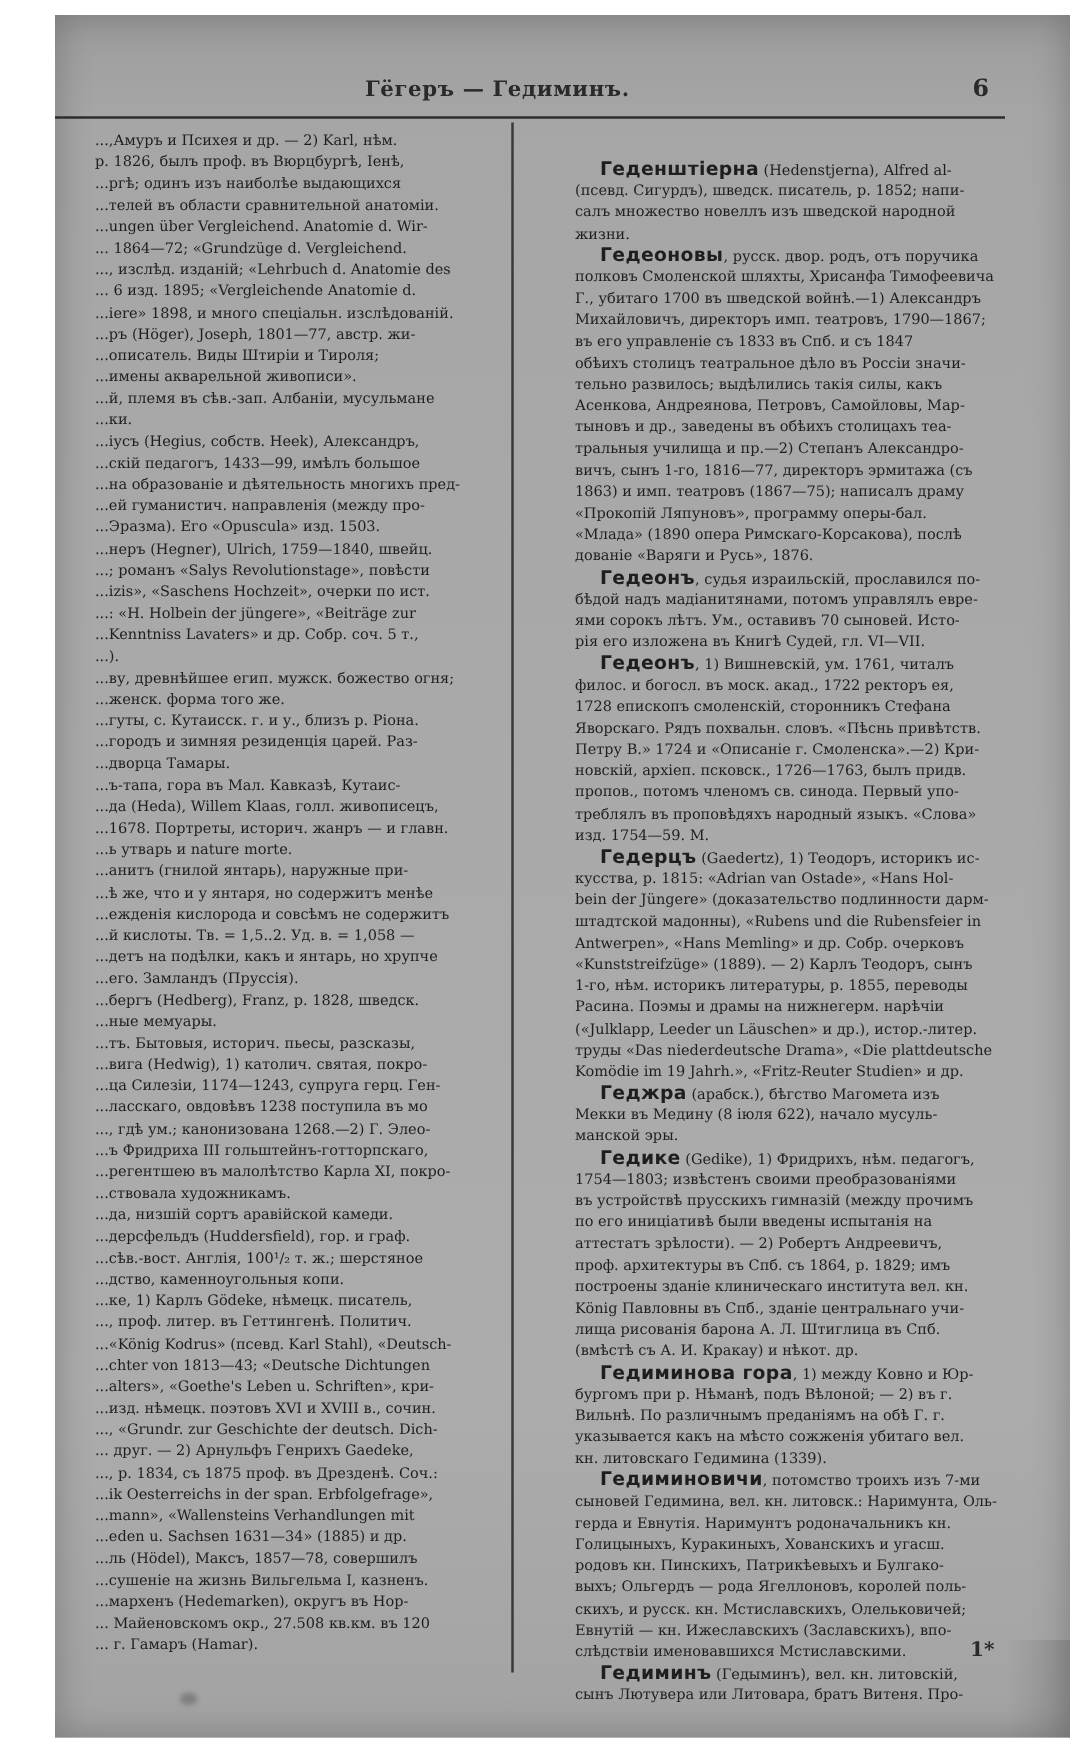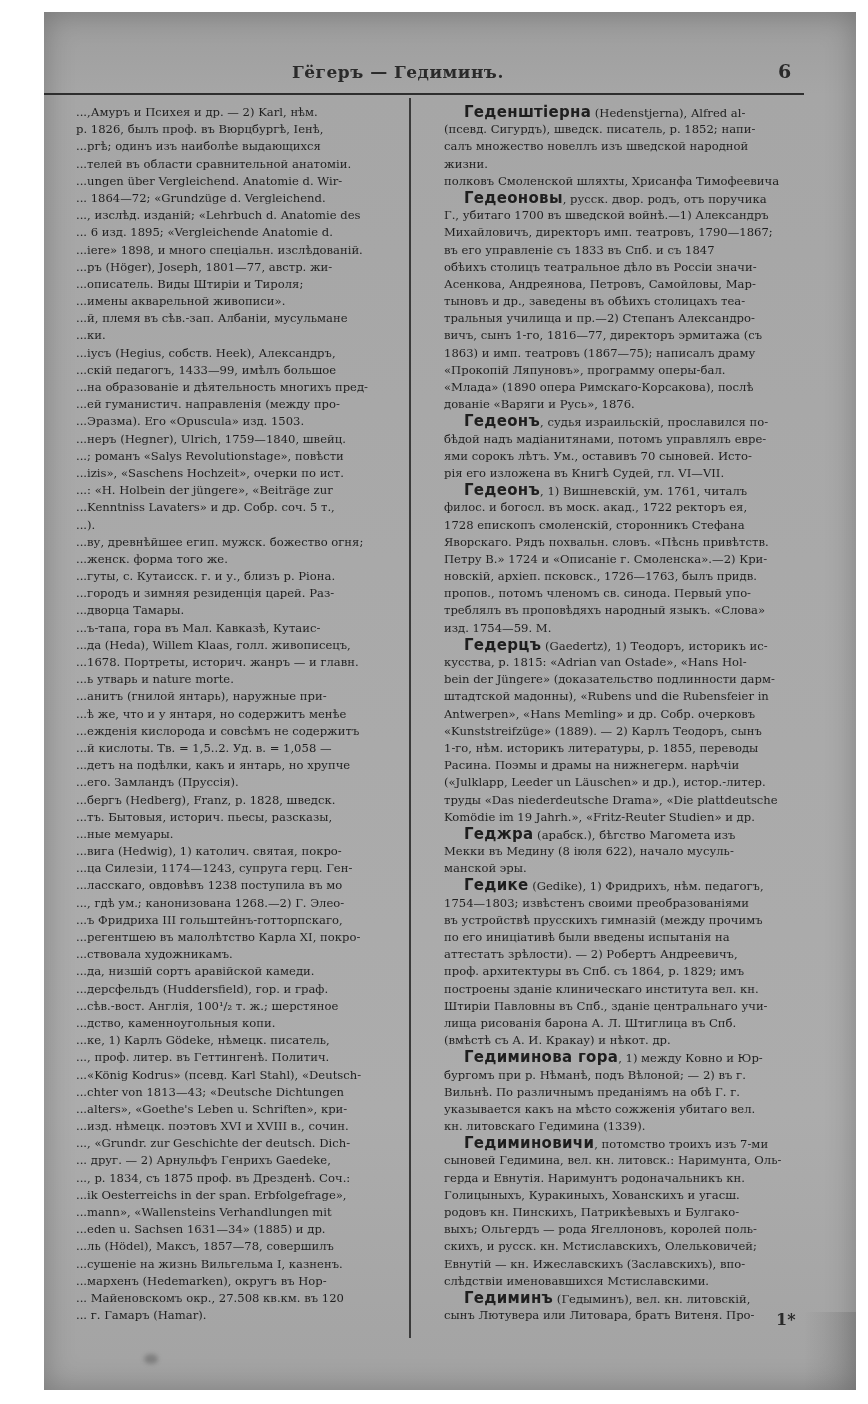--- a/index.html
+++ b/index.html
@@ -32,21 +32,21 @@
   }
   .col-rule {
     position:absolute; left:365px; top:86px; width:2px; height:1240px; background:#3a3a3a;
   }
   .column {
     position:absolute; top:92px; color:#1e1e1e; font-size:11.6px; line-height:17.2px;
     text-align:justify;
     padding-left:32px;
   }
   .col-left { left:0px; width:362px; }
-  .col-right { left:368px; width:380px; }
+  .col-right { left:384px; width:380px;margin-top:23px; }
   .line { white-space:nowrap; overflow:hidden; height:17.2px; }
   .line.indent { padding-left:20px; }
   .hw { font-family:"DejaVu Sans", "Liberation Sans", sans-serif; font-weight:bold; font-size:15px; letter-spacing:0.3px; }
   .footer-sig {
     position:absolute; left:732px; top:1298px; font-size:16px; font-weight:bold; color:#2a2a2a;
   }
   .smudge {
     position:absolute; left:100px; top:1342px; width:14px; height:10px; border-radius:50%;
     background:rgba(60,60,60,0.35); filter:blur(2px);
   }
@@ -97,22 +97,22 @@
       <div class="line">...да (Heda), Willem Klaas, голл. живописецъ,</div>
       <div class="line">...1678. Портреты, историч. жанръ — и главн.</div>
       <div class="line">...ь утварь и nature morte.</div>
       <div class="line">...анитъ (гнилой янтарь), наружные при-</div>
       <div class="line">...ѣ же, что и у янтаря, но содержитъ менѣе</div>
       <div class="line">...ежденія кислорода и совсѣмъ не содержитъ</div>
       <div class="line">...й кислоты. Тв. = 1,5..2. Уд. в. = 1,058 —</div>
       <div class="line">...детъ на подѣлки, какъ и янтарь, но хрупче</div>
       <div class="line">...его. Замландъ (Пруссія).</div>
       <div class="line">...бергъ (Hedberg), Franz, р. 1828, шведск.</div>
+      <div class="line">...ные мемуары.</div>
       <div class="line">...тъ. Бытовыя, историч. пьесы, разсказы,</div>
-      <div class="line">...ные мемуары.</div>
       <div class="line">...вига (Hedwig), 1) католич. святая, покро-</div>
       <div class="line">...ца Силезіи, 1174—1243, супруга герц. Ген-</div>
       <div class="line">...ласскаго, овдовѣвъ 1238 поступила въ мо</div>
       <div class="line">..., гдѣ ум.; канонизована 1268.—2) Г. Элео-</div>
       <div class="line">...ъ Фридриха III гольштейнъ-готторпскаго,</div>
       <div class="line">...регентшею въ малолѣтство Карла XI, покро-</div>
       <div class="line">...ствовала художникамъ.</div>
       <div class="line">...да, низшій сортъ аравійской камеди.</div>
       <div class="line">...дерсфельдъ (Huddersfield), гор. и граф.</div>
       <div class="line">...сѣв.-вост. Англія, 100¹/₂ т. ж.; шерстяное</div>
@@ -133,26 +133,27 @@
       <div class="line">...сушеніе на жизнь Вильгельма I, казненъ.</div>
       <div class="line">...мархенъ (Hedemarken), округъ въ Нор-</div>
       <div class="line">... Майеновскомъ окр., 27.508 кв.км. въ 120</div>
       <div class="line">... г. Гамаръ (Hamar).</div>
     </div>
   <div class="column col-right" id="col-right">
       <div class="line indent"><span class="hw">Геденштіерна</span><span> (Hedenstjerna), Alfred al-</span></div>
       <div class="line"><span>(псевд. Сигурдъ), шведск. писатель, р. 1852; напи-</span></div>
       <div class="line"><span>салъ множество новеллъ изъ шведской народной</span></div>
       <div class="line"><span>жизни.</span></div>
+      <div class="line indent"><span class="hw">Гедеоновы</span><span>, русск. двор. родъ, отъ поручика</span></div>
       <div class="line"><span>полковъ Смоленской шляхты, Хрисанфа Тимофеевича</span></div>
-      <div class="line indent"><span class="hw">Гедеоновы</span><span>, русск. двор. родъ, отъ поручика</span></div>
       <div class="line"><span>Г., убитаго 1700 въ шведской войнѣ.—1) Александръ</span></div>
       <div class="line"><span>Михайловичъ, директоръ имп. театровъ, 1790—1867;</span></div>
       <div class="line"><span>въ его управленіе съ 1833 въ Спб. и съ 1847</span></div>
       <div class="line"><span>обѣихъ столицъ театральное дѣло въ Россіи значи-</span></div>
+      <div class="line"><span>тельно развилось; выдѣлились такія силы, какъ</span></div>
       <div class="line"><span>Асенкова, Андреянова, Петровъ, Самойловы, Мар-</span></div>
       <div class="line"><span>тыновъ и др., заведены въ обѣихъ столицахъ теа-</span></div>
       <div class="line"><span>тральныя училища и пр.—2) Степанъ Александро-</span></div>
       <div class="line"><span>вичъ, сынъ 1-го, 1816—77, директоръ эрмитажа (съ</span></div>
       <div class="line"><span>1863) и имп. театровъ (1867—75); написалъ драму</span></div>
       <div class="line"><span>«Прокопій Ляпуновъ», программу оперы-бал.</span></div>
       <div class="line"><span>«Млада» (1890 опера Римскаго-Корсакова), послѣ</span></div>
       <div class="line"><span>дованіе «Варяги и Русь», 1876.</span></div>
       <div class="line indent"><span class="hw">Гедеонъ</span><span>, судья израильскій, прославился по-</span></div>
       <div class="line"><span>бѣдой надъ мадіанитянами, потомъ управлялъ евре-</span></div>
@@ -181,21 +182,21 @@
       <div class="line indent"><span class="hw">Геджра</span><span> (арабск.), бѣгство Магомета изъ</span></div>
       <div class="line"><span>Мекки въ Медину (8 іюля 622), начало мусуль-</span></div>
       <div class="line"><span>манской эры.</span></div>
       <div class="line indent"><span class="hw">Гедике</span><span> (Gedike), 1) Фридрихъ, нѣм. педагогъ,</span></div>
       <div class="line"><span>1754—1803; извѣстенъ своими преобразованіями</span></div>
       <div class="line"><span>въ устройствѣ прусскихъ гимназій (между прочимъ</span></div>
       <div class="line"><span>по его иниціативѣ были введены испытанія на</span></div>
       <div class="line"><span>аттестатъ зрѣлости). — 2) Робертъ Андреевичъ,</span></div>
       <div class="line"><span>проф. архитектуры въ Спб. съ 1864, р. 1829; имъ</span></div>
       <div class="line"><span>построены зданіе клиническаго института вел. кн.</span></div>
-      <div class="line"><span>Штиріи Павловны въ Спб., зданіе центральнаго учи-</span></div>
+      <div class="line"><span>König Павловны въ Спб., зданіе центральнаго учи-</span></div>
       <div class="line"><span>лища рисованія барона А. Л. Штиглица въ Спб.</span></div>
       <div class="line"><span>(вмѣстѣ съ А. И. Кракау) и нѣкот. др.</span></div>
       <div class="line indent"><span class="hw">Гедиминова гора</span><span>, 1) между Ковно и Юр-</span></div>
       <div class="line"><span>бургомъ при р. Нѣманѣ, подъ Вѣлоной; — 2) въ г.</span></div>
       <div class="line"><span>Вильнѣ. По различнымъ преданіямъ на обѣ Г. г.</span></div>
       <div class="line"><span>указывается какъ на мѣсто сожженія убитаго вел.</span></div>
       <div class="line"><span>кн. литовскаго Гедимина (1339).</span></div>
       <div class="line indent"><span class="hw">Гедиминовичи</span><span>, потомство троихъ изъ 7-ми</span></div>
       <div class="line"><span>сыновей Гедимина, вел. кн. литовск.: Наримунта, Оль-</span></div>
       <div class="line"><span>герда и Евнутія. Наримунтъ родоначальникъ кн.</span></div>

